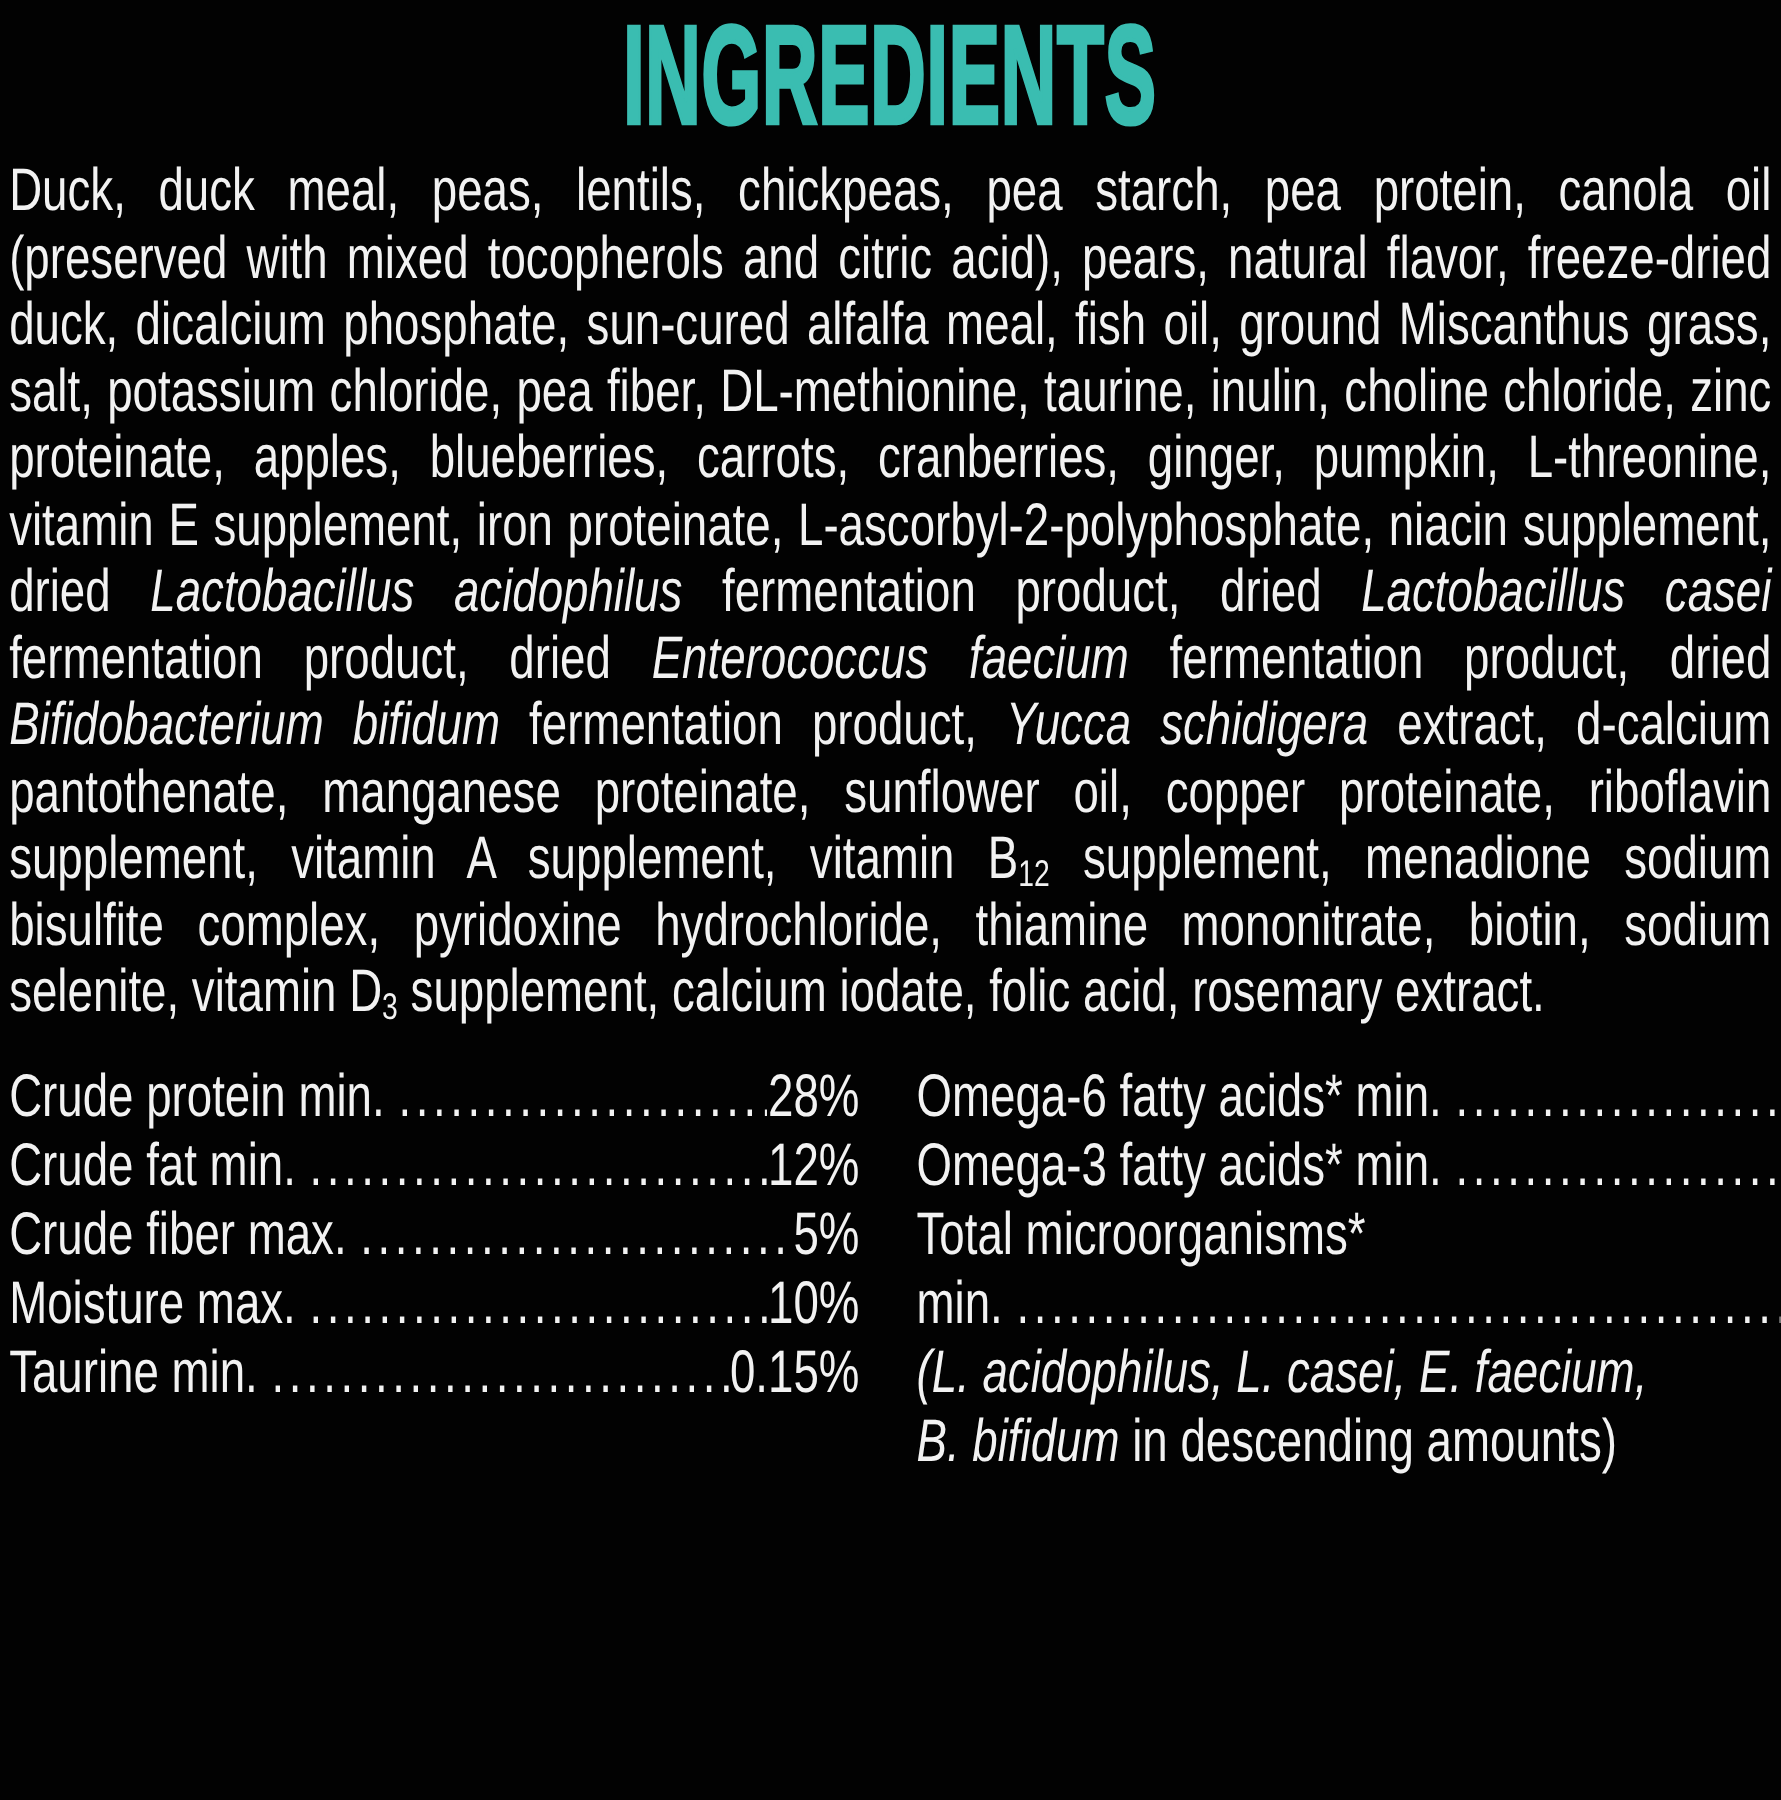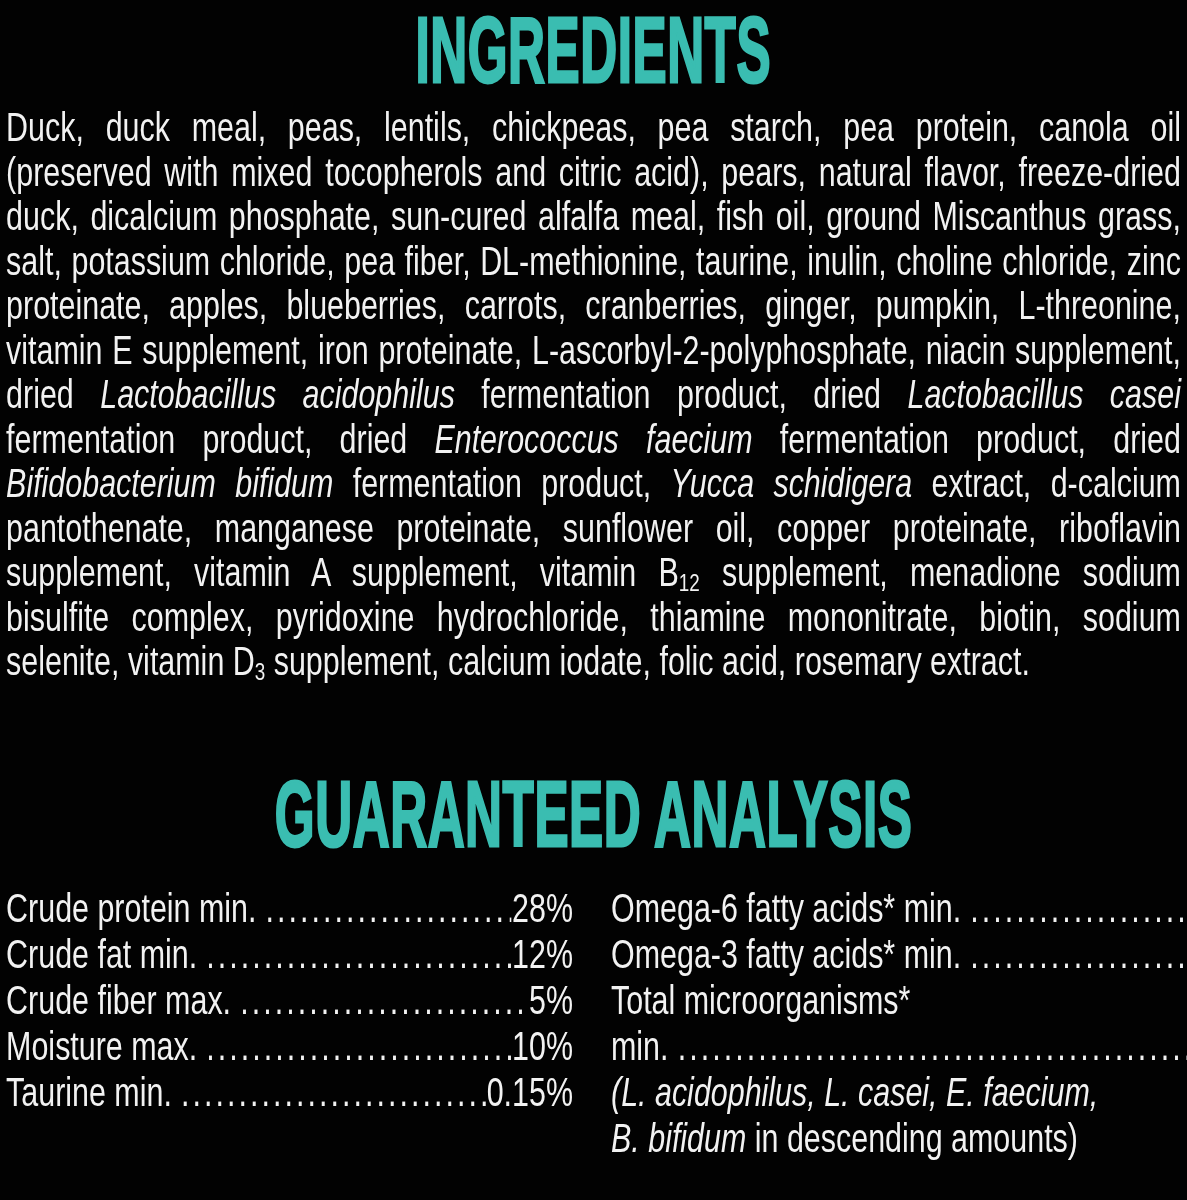--- a/index.html
+++ b/index.html
@@ -77,23 +77,20 @@
 <body>
 
 <div class="label-root">
 
   <div class="heading-wrap">
     <div class="big-heading">INGREDIENTS</div>
   </div>
 
   <div class="para"><span>Duck, duck meal, peas, lentils, chickpeas, pea starch, pea protein, canola oil (preserved with mixed tocopherols and citric acid), pears, natural flavor, freeze-dried duck, dicalcium phosphate, sun-cured alfalfa meal, fish oil, ground Miscanthus grass, salt, potassium chloride, pea fiber, DL-methionine, taurine, inulin, choline chloride, zinc proteinate, apples, blueberries, carrots, cranberries, ginger, pumpkin, L-threonine, vitamin E supplement, iron proteinate, L-ascorbyl-2-polyphosphate, niacin supplement, dried </span><em>Lactobacillus acidophilus</em><span> fermentation product, dried </span><em>Lactobacillus casei</em><span> fermentation product, dried </span><em>Enterococcus faecium</em><span> fermentation product, dried </span><em>Bifidobacterium bifidum</em><span> fermentation product, </span><em>Yucca schidigera</em><span> extract, d-calcium pantothenate, manganese proteinate, sunflower oil, copper proteinate, riboflavin supplement, vitamin A supplement, vitamin B</span><sub>12</sub><span> supplement, menadione sodium bisulfite complex, pyridoxine hydrochloride, thiamine mononitrate, biotin, sodium selenite, vitamin D</span><sub>3</sub><span> supplement, calcium iodate, folic acid, rosemary extract.</span></div>
 
-  <div class="heading-wrap ga">
-    <div class="big-heading">GUARANTEED ANALYSIS</div>
-  </div>
 
   <div class="analysis">
 
     <div class="col left">
       <div class="row">
         <span class="lbl">Crude protein min.</span>
         <span class="dots"></span>
         <span class="val">28%</span>
       </div>
       <div class="row">

